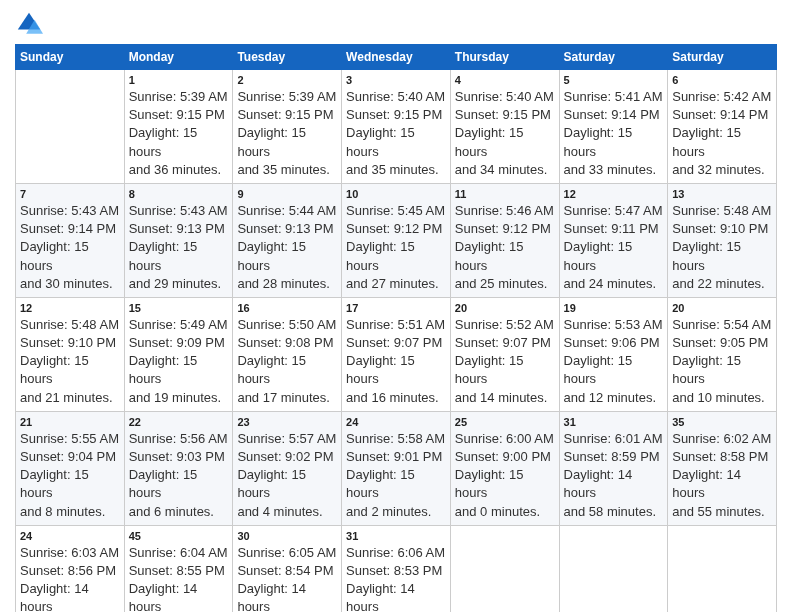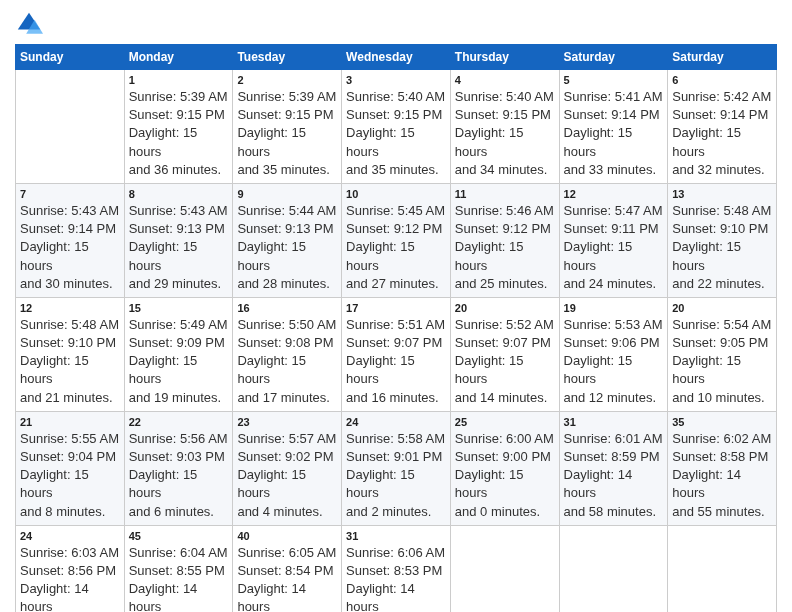--- a/index.html
+++ b/index.html
@@ -250,21 +250,21 @@
         <tr>
           <td>
             <div class="day-number">24</div>
             <div class="day-info">Sunrise: 6:03 AM<br>Sunset: 8:56 PM<br>Daylight: 14 hours<br>and 53 minutes.</div>
           </td>
           <td>
             <div class="day-number">45</div>
             <div class="day-info">Sunrise: 6:04 AM<br>Sunset: 8:55 PM<br>Daylight: 14 hours<br>and 51 minutes.</div>
           </td>
           <td>
-            <div class="day-number">40</div>
+            <div class="day-number">30</div>
             <div class="day-info">Sunrise: 6:05 AM<br>Sunset: 8:54 PM<br>Daylight: 14 hours<br>and 48 minutes.</div>
           </td>
           <td>
             <div class="day-number">31</div>
             <div class="day-info">Sunrise: 6:06 AM<br>Sunset: 8:53 PM<br>Daylight: 14 hours<br>and 46 minutes.</div>
           </td>
           <td class="empty-cell"></td>
           <td class="empty-cell"></td>
           <td class="empty-cell"></td>
         </tr>

